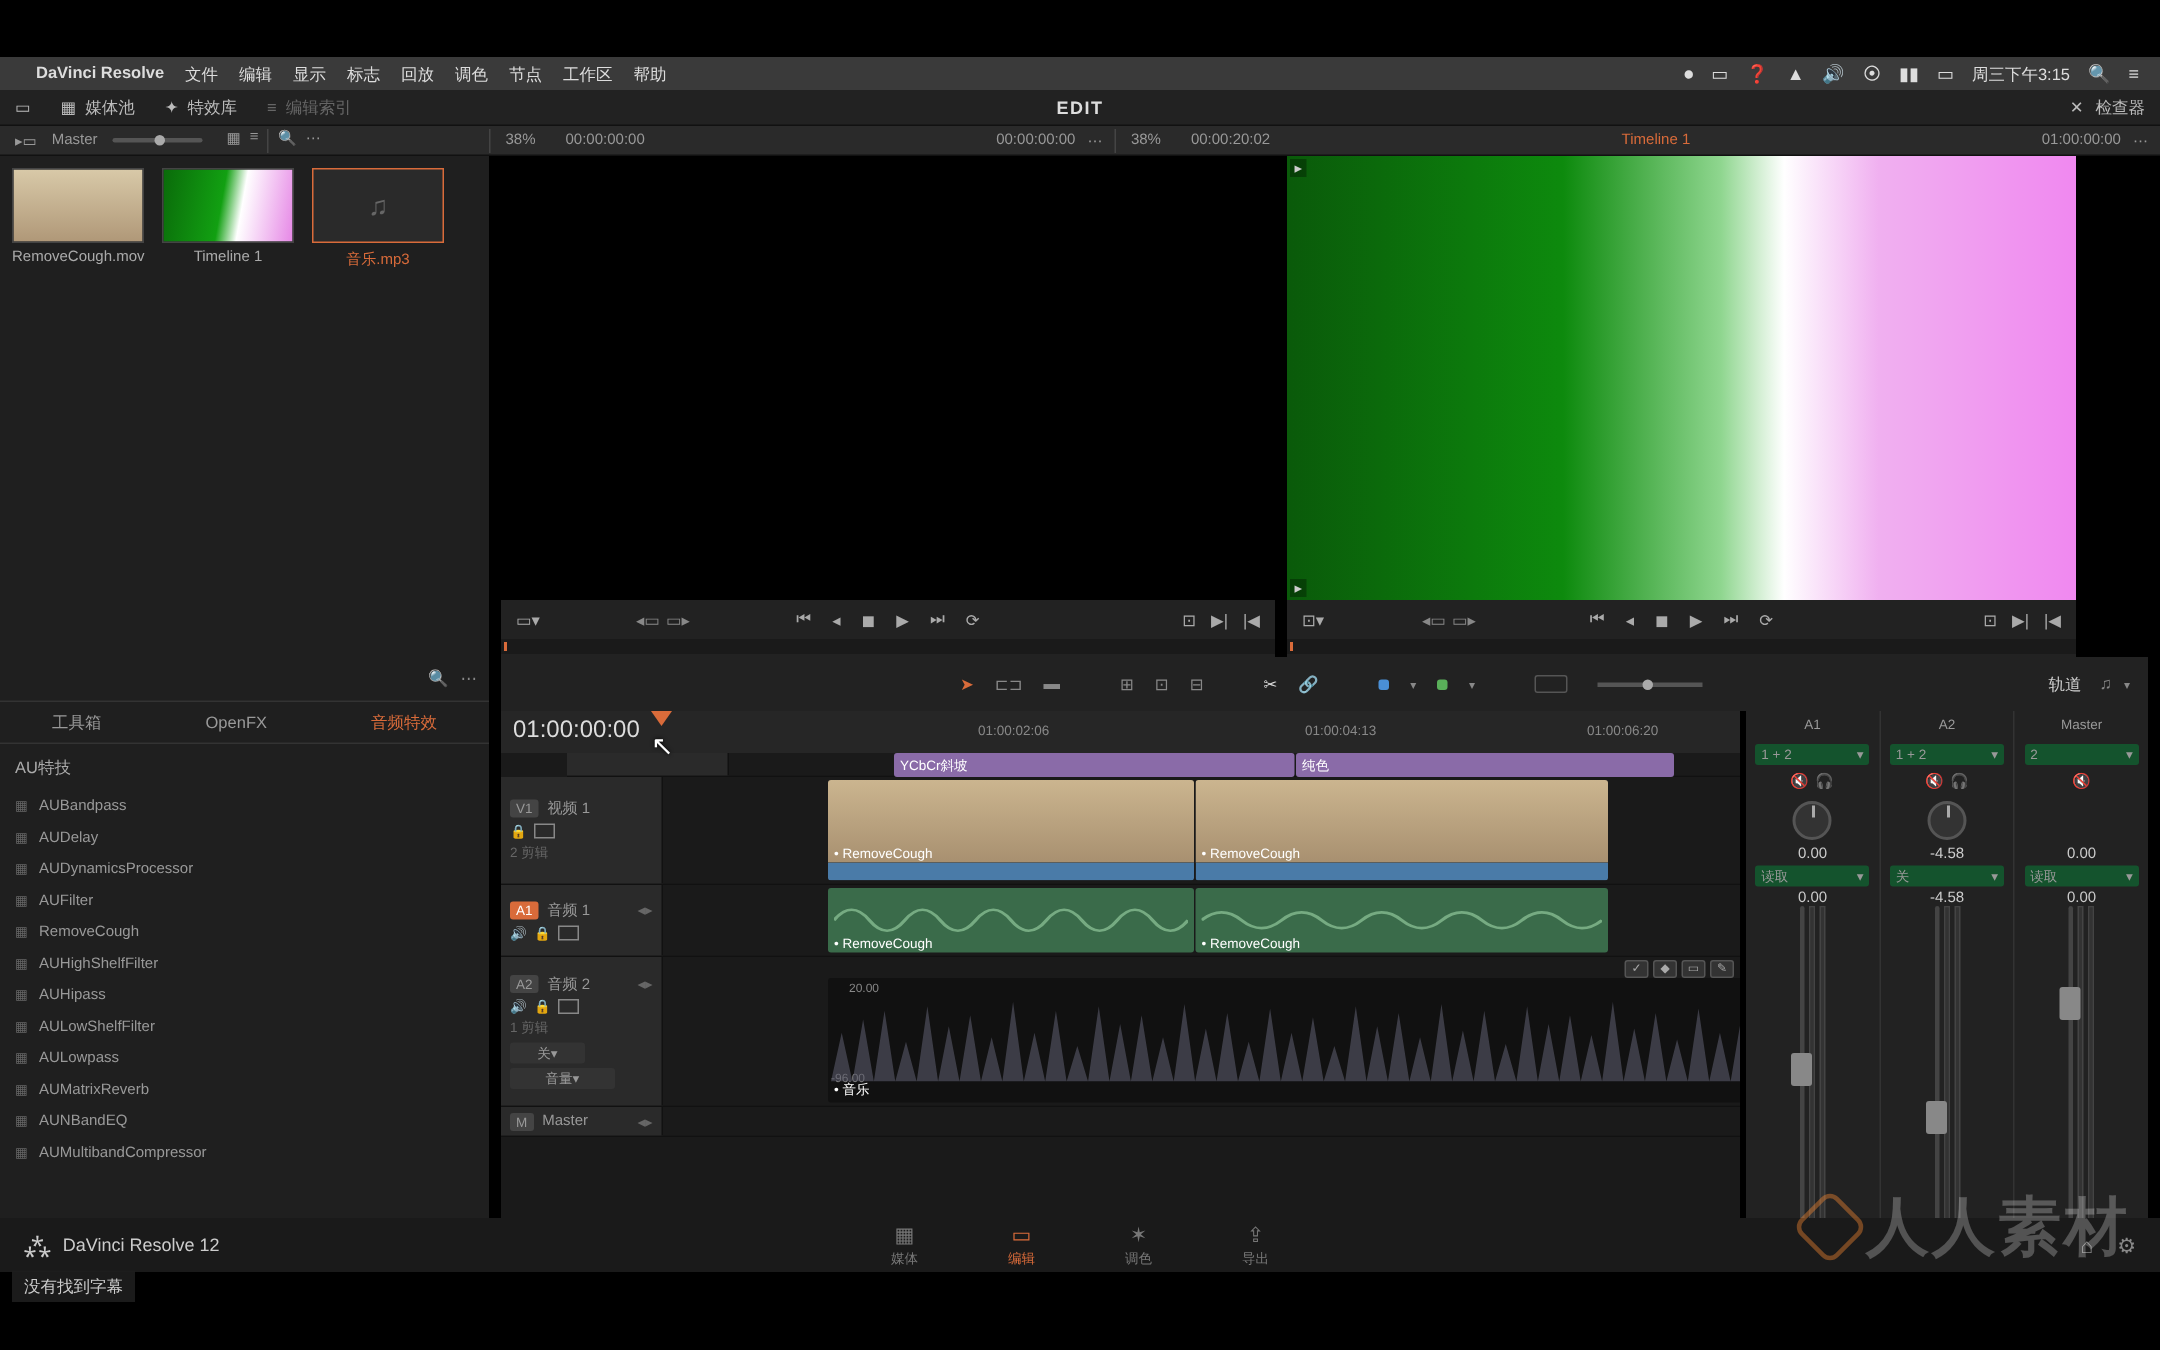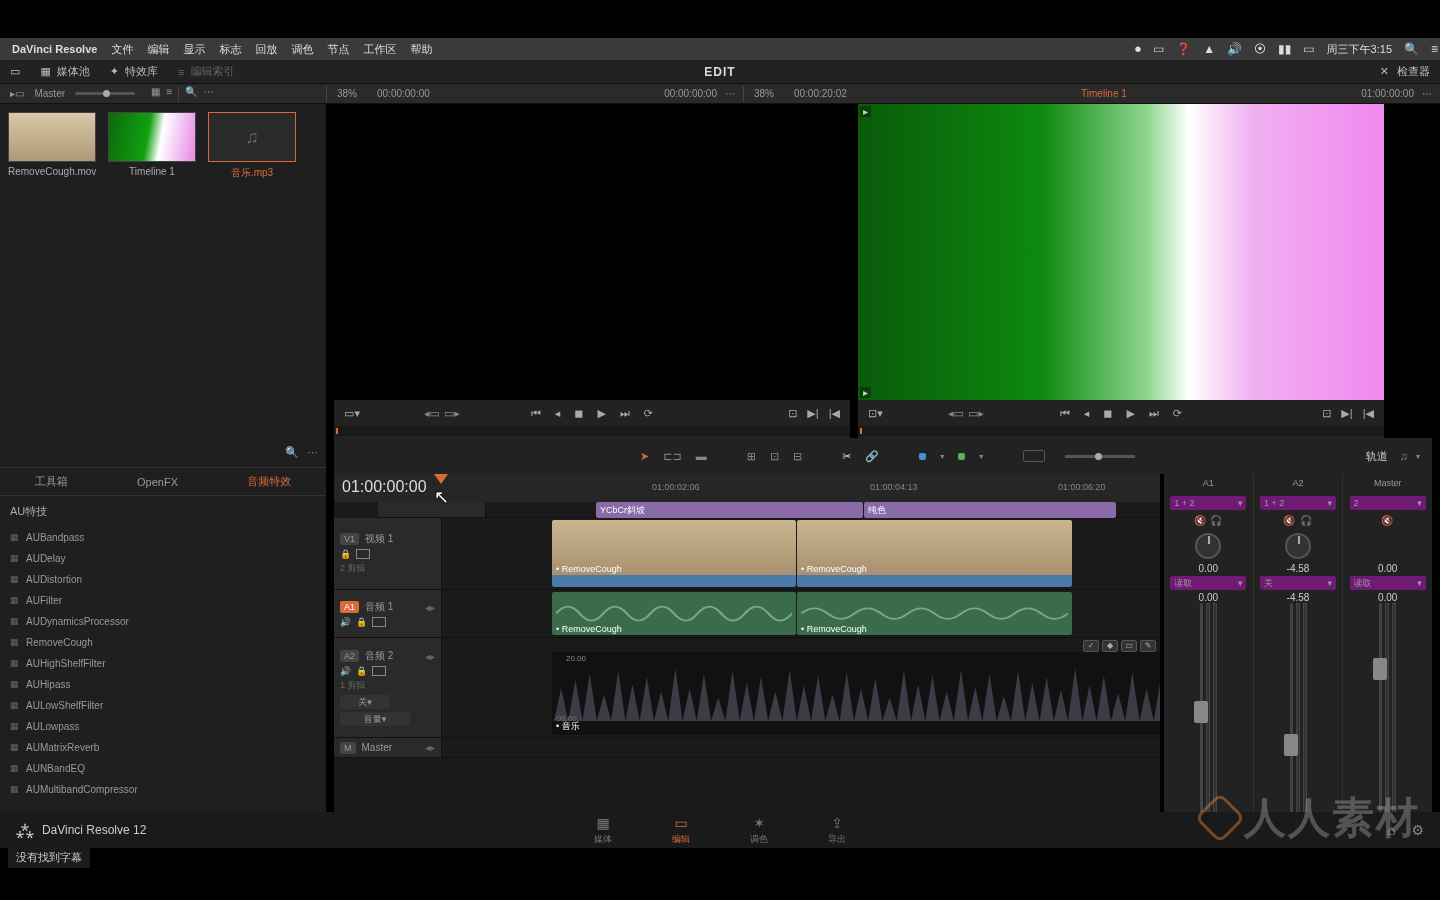--- a/index.html
+++ b/index.html
@@ -1,17 +1,17 @@
 <!DOCTYPE html>
 <html><head>
 <meta charset="utf-8">
 <style>
 * { margin:0; padding:0; box-sizing:border-box; font-family:-apple-system,"Helvetica Neue",Arial,sans-serif; }
 body { background:#000; color:#aaa; width:1440px; height:900px; overflow:hidden; font-size:11px; position:relative; }
-.macmenu { position:absolute; top:38px; left:0; right:0; height:22px; background:#3a3a3a; display:flex; align-items:center; padding:0 2px; color:#ddd; }
+.macmenu { position:absolute; top:38px; left:0; right:0; height:22px; background:#3a3a3a; display:flex; align-items:center; padding:0 14px; color:#ddd; }
 .macmenu .apple { font-size:14px; margin-right:10px; }
 .macmenu .appname { font-weight:bold; margin-right:14px; }
 .macmenu .m { margin-right:14px; cursor:default; }
 .macmenu .right { margin-left:auto; display:flex; align-items:center; gap:12px; }
 .macmenu .right .ic { font-size:12px; }
 .toolbar2 { position:absolute; top:60px; left:0; right:0; height:24px; background:#222; border-bottom:1px solid #111; display:flex; align-items:center; padding:0 10px; gap:20px; color:#bbb; }
 .toolbar2 .grp { display:flex; align-items:center; gap:6px; }
 .toolbar2 .center { position:absolute; left:50%; transform:translateX(-50%); font-weight:bold; color:#ddd; font-size:12px; letter-spacing:1px; }
 .toolbar2 .rightgrp { margin-left:auto; display:flex; align-items:center; gap:8px; }
 .poolbar { position:absolute; top:84px; left:0; right:0; height:20px; background:#2a2a2a; border-bottom:1px solid #111; display:flex; align-items:center; color:#999; font-size:10px; }
@@ -98,21 +98,21 @@
 .trow.v1 { height:72px; }
 .trow.a1 { height:48px; }
 .trow.a2 { height:100px; }
 .trow.m { height:20px; }
 .tlscroll { position:absolute; bottom:75px; left:334px; width:826px; height:10px; background:#222;}
 .tlscroll .thumb { position:absolute; left:0; width:310px; height:8px; top:1px; background:#444; border-radius:3px;}
 .mixer { position:absolute; top:474px; left:1164px; right:8px; bottom:75px; background:#222; display:flex; }
 .mixer .ch { flex:1; border-right:1px solid #333; display:flex; flex-direction:column; align-items:center; padding:4px 2px; font-size:9px; color:#999; }
 .mixer .ch:last-child { border-right:none; }
 .mixer .chname { height:16px; }
-.mixer .sel { width:90%; height:14px; background:#701a75; margin:2px 0; border-radius:2px; display:flex; align-items:center; justify-content:space-between; padding:0 4px; }
+.mixer .sel { width:90%; height:14px; background:#14532d; margin:2px 0; border-radius:2px; display:flex; align-items:center; justify-content:space-between; padding:0 4px; }
 .mixer .ic2 { display:flex; gap:4px; margin:3px 0; font-size:10px;}
 .mixer .knob { width:26px; height:26px; border:2px solid #555; border-radius:50%; margin:4px 0; position:relative; background:#333;}
 .mixer .knob::after { content:''; position:absolute; width:2px; height:8px; background:#aaa; top:1px; left:11px;}
 .mixer .val { font-size:10px; color:#ccc;}
 .mixer .fader { flex:1; display:flex; align-items:center; justify-content:center; gap:3px; width:100%;}
 .mixer .track { width:3px; height:100%; background:#444; border-radius:2px; }
 .mixer .handle { width:14px; height:22px; background:#888; border-radius:2px; position:relative; }
 .mixer .meter { width:4px; height:100%; background:linear-gradient(#333,#333); border:1px solid #444;}
 .fader-wrap { position:relative; height:100%; display:flex; align-items:center;}
 .fader-wrap .handle { position:absolute; left:-6px; }
@@ -281,23 +281,22 @@
     </div>
   <div class="tabs2">
     <div class="t">工具箱</div>
     <div class="t">OpenFX</div>
     <div class="t act">音频特效</div>
   </div>
   <div class="cat">AU特技</div>
   <div class="list">
     <div class="fxitem">AUBandpass</div>
     <div class="fxitem">AUDelay</div>
-    <div class="fxitem">AUDistortion</div>
+    <div class="fxitem">AUDynamicsProcessor</div>
     <div class="fxitem">AUFilter</div>
-    <div class="fxitem">AUDynamicsProcessor</div>
     <div class="fxitem">RemoveCough</div>
     <div class="fxitem">AUHighShelfFilter</div>
     <div class="fxitem">AUHipass</div>
     <div class="fxitem">AULowShelfFilter</div>
     <div class="fxitem">AULowpass</div>
     <div class="fxitem">AUMatrixReverb</div>
     <div class="fxitem">AUNBandEQ</div>
     <div class="fxitem">AUMultibandCompressor</div>
   </div>
 </div>

